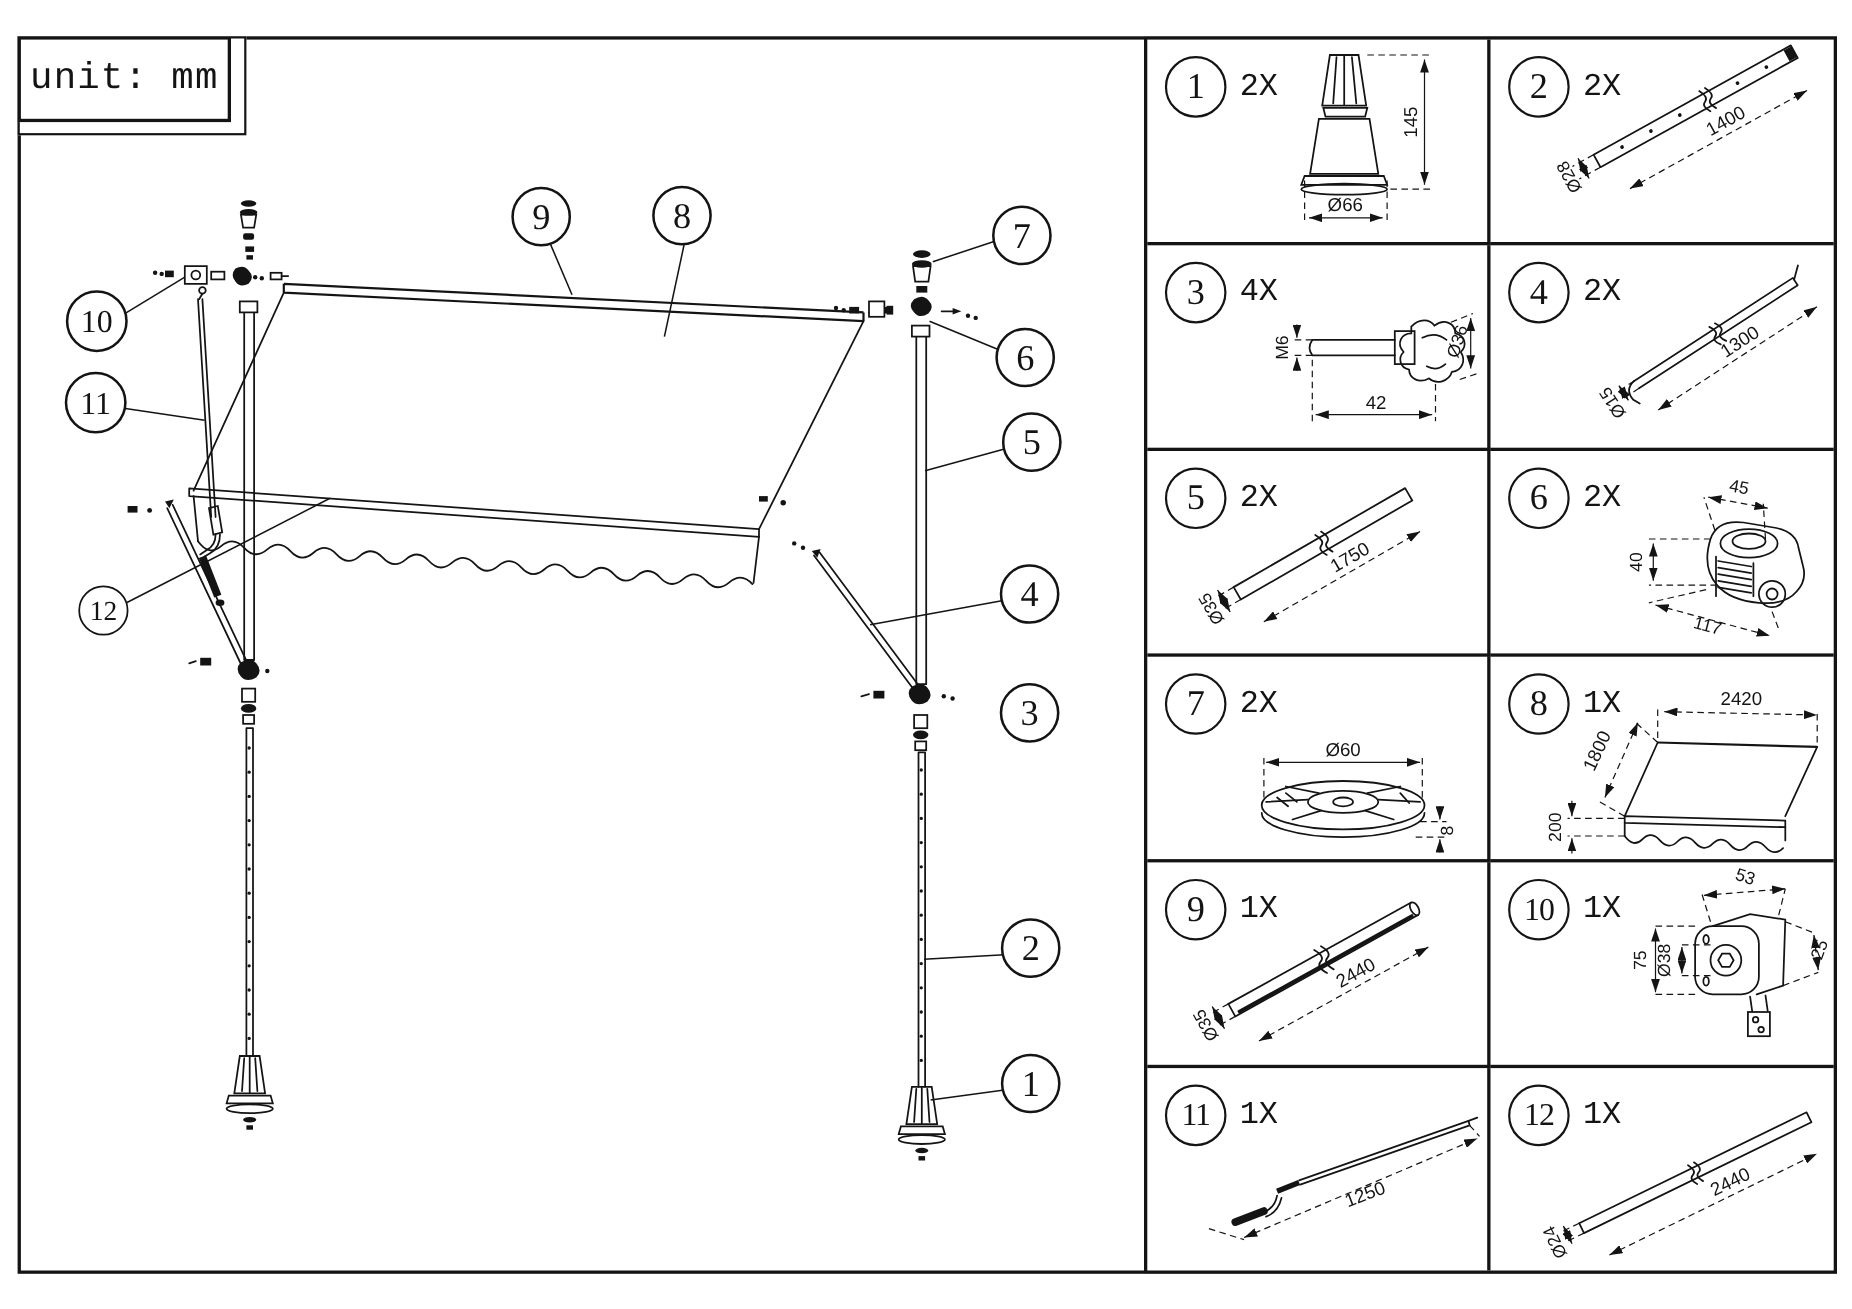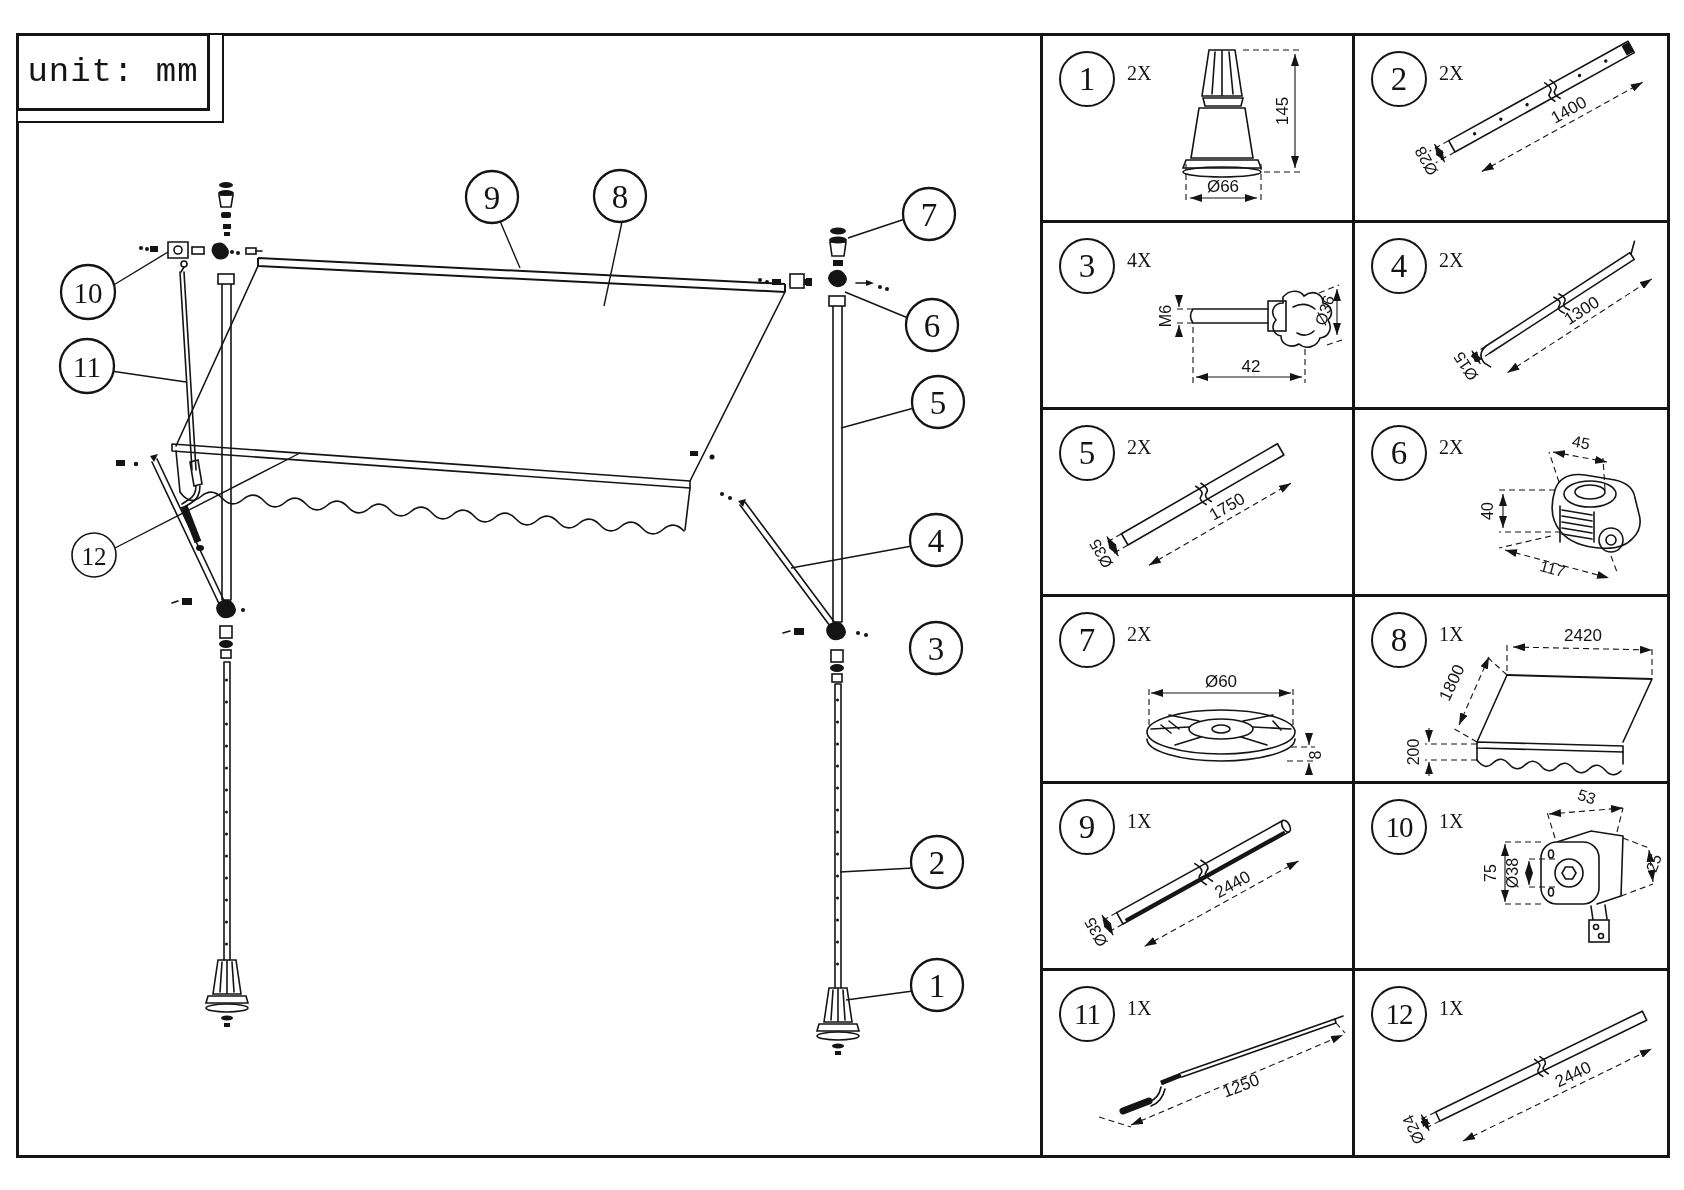--- a/index.html
+++ b/index.html
@@ -19,22 +19,22 @@
   #panel{position:absolute;left:1040px;top:33px;width:630px;height:1125px;
          border:3px solid #141414;box-sizing:border-box;background:#fff;
          display:grid;grid-template-columns:312px 1fr;grid-template-rows:repeat(5,187px) 1fr;}
   .pcell{position:relative;overflow:hidden;border-bottom:3px solid #141414;box-sizing:border-box;}
   .pcell.c1{border-right:3px solid #141414;}
   .pcell.last{border-bottom:none;}
   .badge{position:absolute;left:16px;top:15px;width:52px;height:52px;border:2.6px solid #141414;
          border-radius:50%;display:flex;align-items:center;justify-content:center;
          font-family:"Liberation Serif",serif;font-size:33px;background:#fff;z-index:2;}
   .badge.two{font-size:29px;letter-spacing:-1px;}
-  .qty{position:absolute;left:84px;top:26px;font-family:Liberation Serif, serif;
-       font-size:20px;z-index:2;}
+  .qty{position:absolute;left:84px;top:26px;font-family:Liberation Mono, monospace;
+       font-size:29px;z-index:2;}
   .pcell svg{position:absolute;left:0;top:0;width:100%;height:100%;}
   
   .s{stroke:#141414;stroke-width:1.6;fill:none;stroke-linecap:round;}
   .s2{stroke:#141414;stroke-width:2;fill:none;}
   .f{fill:#141414;stroke:none;}
   .w{fill:#fff;stroke:#141414;stroke-width:1.6;}
   .d{stroke:#141414;stroke-width:1.1;fill:none;stroke-dasharray:6 4;}
   .m{stroke:#141414;stroke-width:1.1;fill:none;}
   text.dt{font-family:"Liberation Sans",sans-serif;font-size:16px;fill:#141414;text-anchor:middle;}
   text.dt18{font-size:17px;}

